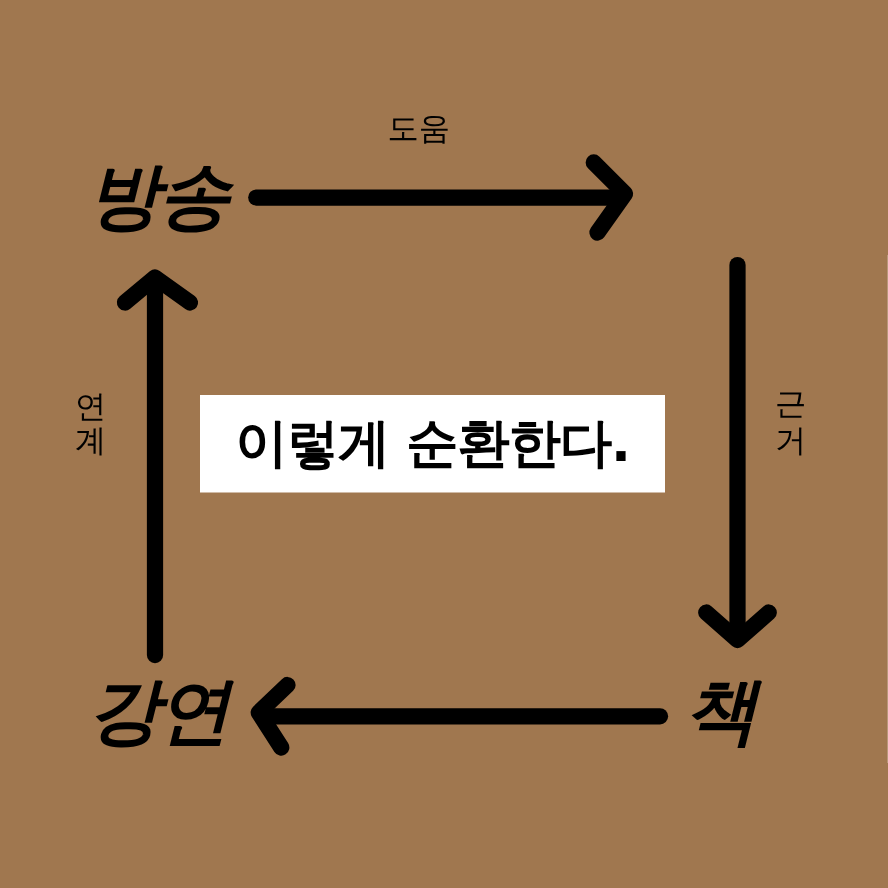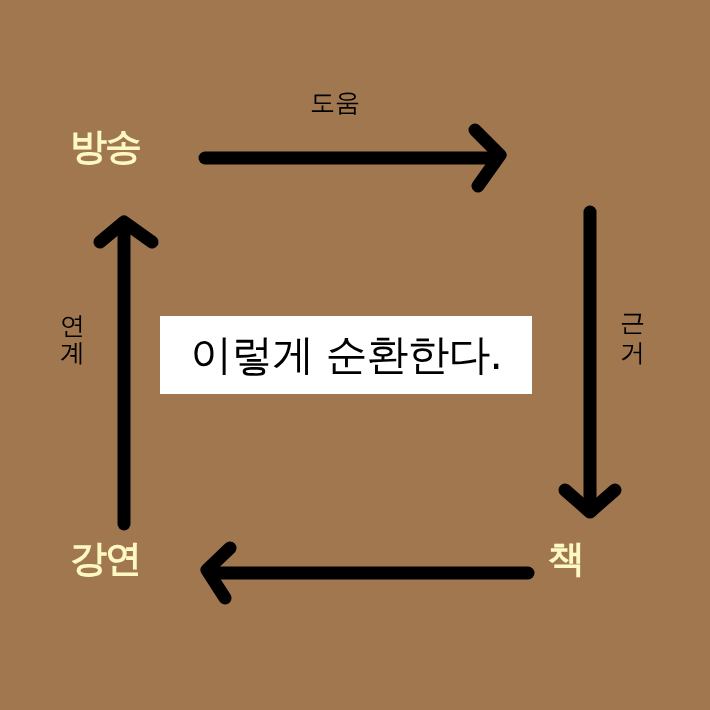--- a/index.html
+++ b/index.html
@@ -1,23 +1,23 @@
 <!DOCTYPE html>
 <html><head>
 <meta charset="utf-8">
 <style>
   html, body { margin:0; padding:0; }
   body { width:710px; height:710px; overflow:hidden; }
   .canvas { position:relative; width:710px; height:710px; background:#a0774f; font-family:"DejaVu Sans", sans-serif; }
-  .node { position:absolute; font-size:37px; font-weight:bold; color:#fef9c3; line-height:1; letter-spacing:-2px; }
+  .node { position:absolute; font-size:58px; font-weight:bold; color:#000000; line-height:1; letter-spacing:-2px;font-style:italic; }
   .edge-label { position:absolute; color:#000000; font-size:25px; font-weight:300; line-height:1; }
   .vert { writing-mode: vertical-rl; text-orientation: upright; letter-spacing:2px; }
   svg.arrows { position:absolute; left:0; top:0; }
   .center-box { position:absolute; left:160px; top:316px; width:372px; height:78px; background:#fff; display:flex; align-items:center; justify-content:center; }
-  .center-text { font-size:42px; font-weight:normal; color:#000; letter-spacing:-1px; }
+  .center-text { font-size:42px; font-weight:bold; color:#000; letter-spacing:-1px; }
 </style>
 </head>
 <body>
 
 <div class="canvas">
   <svg class="arrows" width="710" height="710">
     <g stroke="#000" stroke-width="13" stroke-linecap="round" stroke-linejoin="round" fill="none">
 
       <g>
         <line x1="205" y1="158" x2="495" y2="158"></line>

